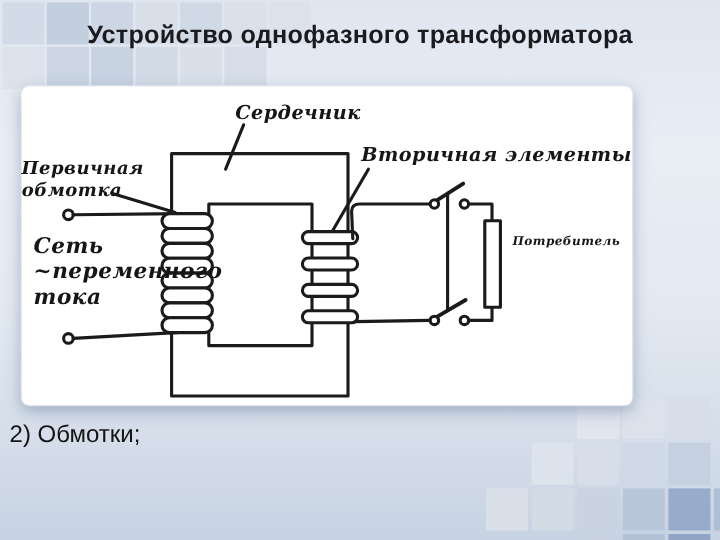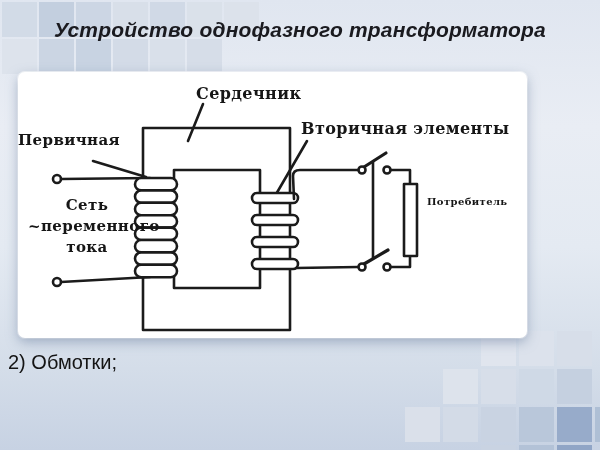--- a/index.html
+++ b/index.html
@@ -4,30 +4,30 @@
 <style>
   html,body{margin:0;padding:0;background:#888;}
   .slide{
     position:relative;width:600px;height:450px;overflow:hidden;
     background:linear-gradient(180deg,#e0e6f0 0%,#e9edf4 28%,#e4eaf2 55%,#d4dde9 82%,#c7d2e3 100%);
     font-family:"Liberation Sans",sans-serif;
   }
   .tile{position:absolute;width:35px;height:35px;}
   .title{
     position:absolute;left:0;top:18px;width:600px;margin:0;text-align:center;
-    font-size:21px;font-weight:bold;font-style:italic;color:#1a1a1f;letter-spacing:.2px;
+    font-size:21px;font-weight:bold;color:#1a1a1f;letter-spacing:.2px;
   }
   .panel{
     position:absolute;left:18px;top:72px;width:509px;height:266px;
     background:#ffffff;border-radius:7px;
     box-shadow:0 4px 12px rgba(110,130,160,.55),0 0 0 1px rgba(255,255,255,.8);
   }
   .diagram{position:absolute;left:0;top:0;width:600px;height:450px;pointer-events:none;}
   .hand{
-    position:absolute;font-family:"DejaVu Serif",serif;font-weight:bold;
+    position:absolute;font-family:"DejaVu Serif",serif;font-style:italic;font-weight:bold;
     color:#161616;white-space:nowrap;letter-spacing:.4px;
   }
   .hand .ln{display:block;}
   .footer{
     position:absolute;left:8px;top:350px;width:560px;
     font-size:20px;color:#141414;line-height:25px;
   }
   .footer div{white-space:nowrap;}
 </style>
 </head>
@@ -120,23 +120,24 @@
       <path d="M391 170 L410 170 L410 184"></path>
       <path d="M410 256 L410 267 L391 267"></path>
       <rect x="404" y="184" width="13" height="72" fill="#fff"></rect>
     </g>
   </svg>
 
   <div class="hand" style="left:196px;top:84px;font-size:16px">Сердечник</div>
 
   <div class="hand" style="left:18px;top:131px;width:84px;text-align:center;font-size:15px;line-height:18px">
     <span class="ln">Первичная</span>
+    <span class="ln">обмотка</span>
   </div>
 
-  <div class="hand" style="left:28px;top:195px;width:118px;text-align:center;font-size:15px;line-height:21px">
+  <div class="hand" style="left:28px;top:195px;width:118px;font-size:18px;line-height:21px">
     <span class="ln">Сеть</span>
     <span class="ln">~переменного</span>
     <span class="ln">тока</span>
   </div>
 
   <div class="hand" style="left:301px;top:119px;font-size:16px">Вторичная элементы</div>
 
   <div class="hand" style="left:427px;top:196px;font-size:10px">Потребитель</div>
 
   <div class="footer">

